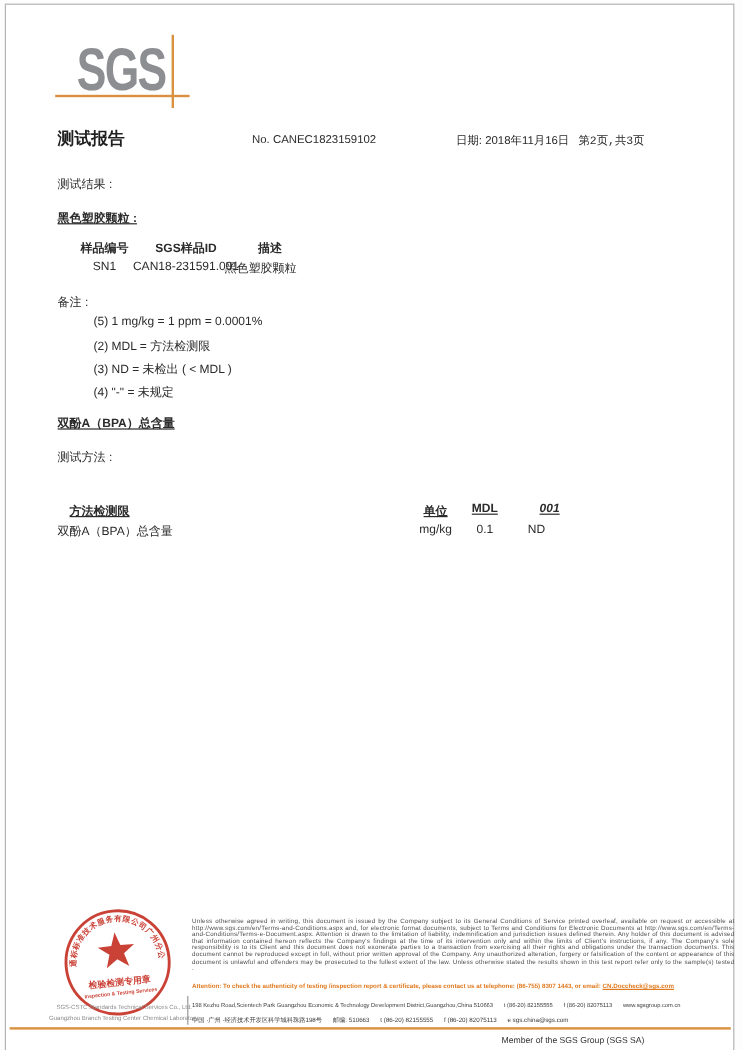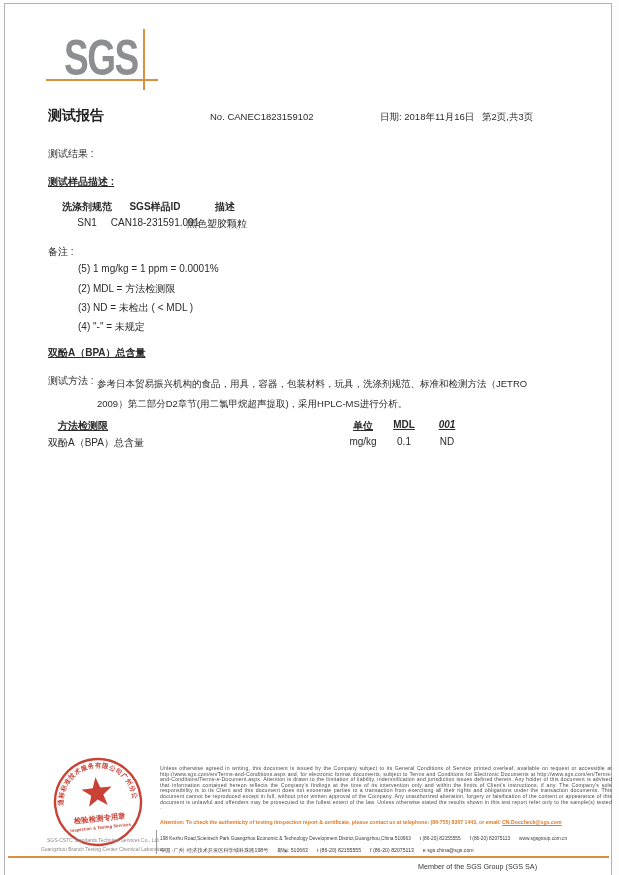--- a/index.html
+++ b/index.html
@@ -55,46 +55,45 @@
 <div class="canvas">
   <div class="sheet"></div>
 
   <div class="sgs-word">SGS</div>
   <div class="logo-vline"></div>
   <div class="logo-hline"></div>
 
   <div class="doc-title">测试报告</div>
   <span class="abs hdr" style="left:210px;">No. CANEC1823159102</span>
   <span class="abs hdr" style="left:380px;">日期: 2018年11月16日</span>
-  <span class="abs hdr" style="left:482px;">第2页,共3页</span>
+  <span class="abs hdr" style="left:482px;font-family:Liberation Mono, monospace;">第2页,共3页</span>
 
   <span class="abs t" style="left:48px; top:147px;">测试结果 :</span>
-  <span class="abs t b u" style="left:48px; top:175px;">测试样品描述 :</span>
+  <span class="abs t b u" style="left:48px; top:175px;">黑色塑胶颗粒 :</span>
 
-  <span class="abs t b cc" style="left:87px;  top:200px;">洗涤剂规范</span>
+  <span class="abs t b cc" style="left:87px;  top:200px;">样品编号</span>
   <span class="abs t b cc" style="left:155px; top:200px;">SGS样品ID</span>
   <span class="abs t b" style="left:187px; top:200px;margin-left:28px;">描述</span>
   <span class="abs t cc" style="left:87px;  top:217px;">SN1</span>
   <span class="abs t cc" style="left:155px; top:217px;">CAN18-231591.001</span>
   <span class="abs t" style="left:187px; top:217px;">黑色塑胶颗粒</span>
 
   <span class="abs t" style="left:48px; top:245px;">备注 :</span>
   <span class="abs t" style="left:78px; top:263px;">(5) 1 mg/kg = 1 ppm = 0.0001%</span>
   <span class="abs t" style="left:78px; top:282px;">(2) MDL = 方法检测限</span>
   <span class="abs t" style="left:78px; top:301px;">(3) ND = 未检出 ( &lt; MDL )</span>
   <span class="abs t" style="left:78px; top:320px;">(4) "-" = 未规定</span>
 
   <span class="abs t b u" style="left:48px; top:346px;">双酚A（BPA）总含量</span>
   <span class="abs t" style="left:48px; top:374px;">测试方法 :</span>
-  <div class="method-text">参考日本贸易振兴机构的食品，用具，容器，包装材料，玩具，洗涤剂规范、标准和检测方法（JETRO 2009）第二部分D2章节(用二氯甲烷超声提取)，采用HPLC-MS进行分析。</div>
 
   <span class="abs t b u" style="left:58px;  top:419px;">方法检测限</span>
   <span class="abs t b u cc" style="left:363px; top:419px;">单位</span>
   <span class="abs t b u cc" style="left:404px; top:419px;">MDL</span>
-  <span class="abs t b u i cc" style="left:447px; top:419px;text-decoration:underline;">001</span>
+  <span class="abs t b u i cc" style="left:458px; top:419px;text-decoration:underline;">001</span>
   <span class="abs t" style="left:48px;  top:436px;">双酚A（BPA）总含量</span>
   <span class="abs t cc" style="left:363px; top:436px;">mg/kg</span>
   <span class="abs t cc" style="left:404px; top:436px;">0.1</span>
   <span class="abs t cc" style="left:447px; top:436px;">ND</span>
 
   <svg class="stamp" viewBox="0 0 124 124">
     <circle cx="62" cy="62" r="43" fill="none" stroke="#c63226" stroke-width="2.4"></circle>
     <path id="stampArc" d="M 27.1 65.1 A 35 35 0 1 1 96.9 65.1" fill="none"></path>
     <text font-size="6.4" fill="#c63226" font-weight="bold" letter-spacing="0.5">
       <textPath href="#stampArc" startOffset="3">通标标准技术服务有限公司广州分公司</textPath>

